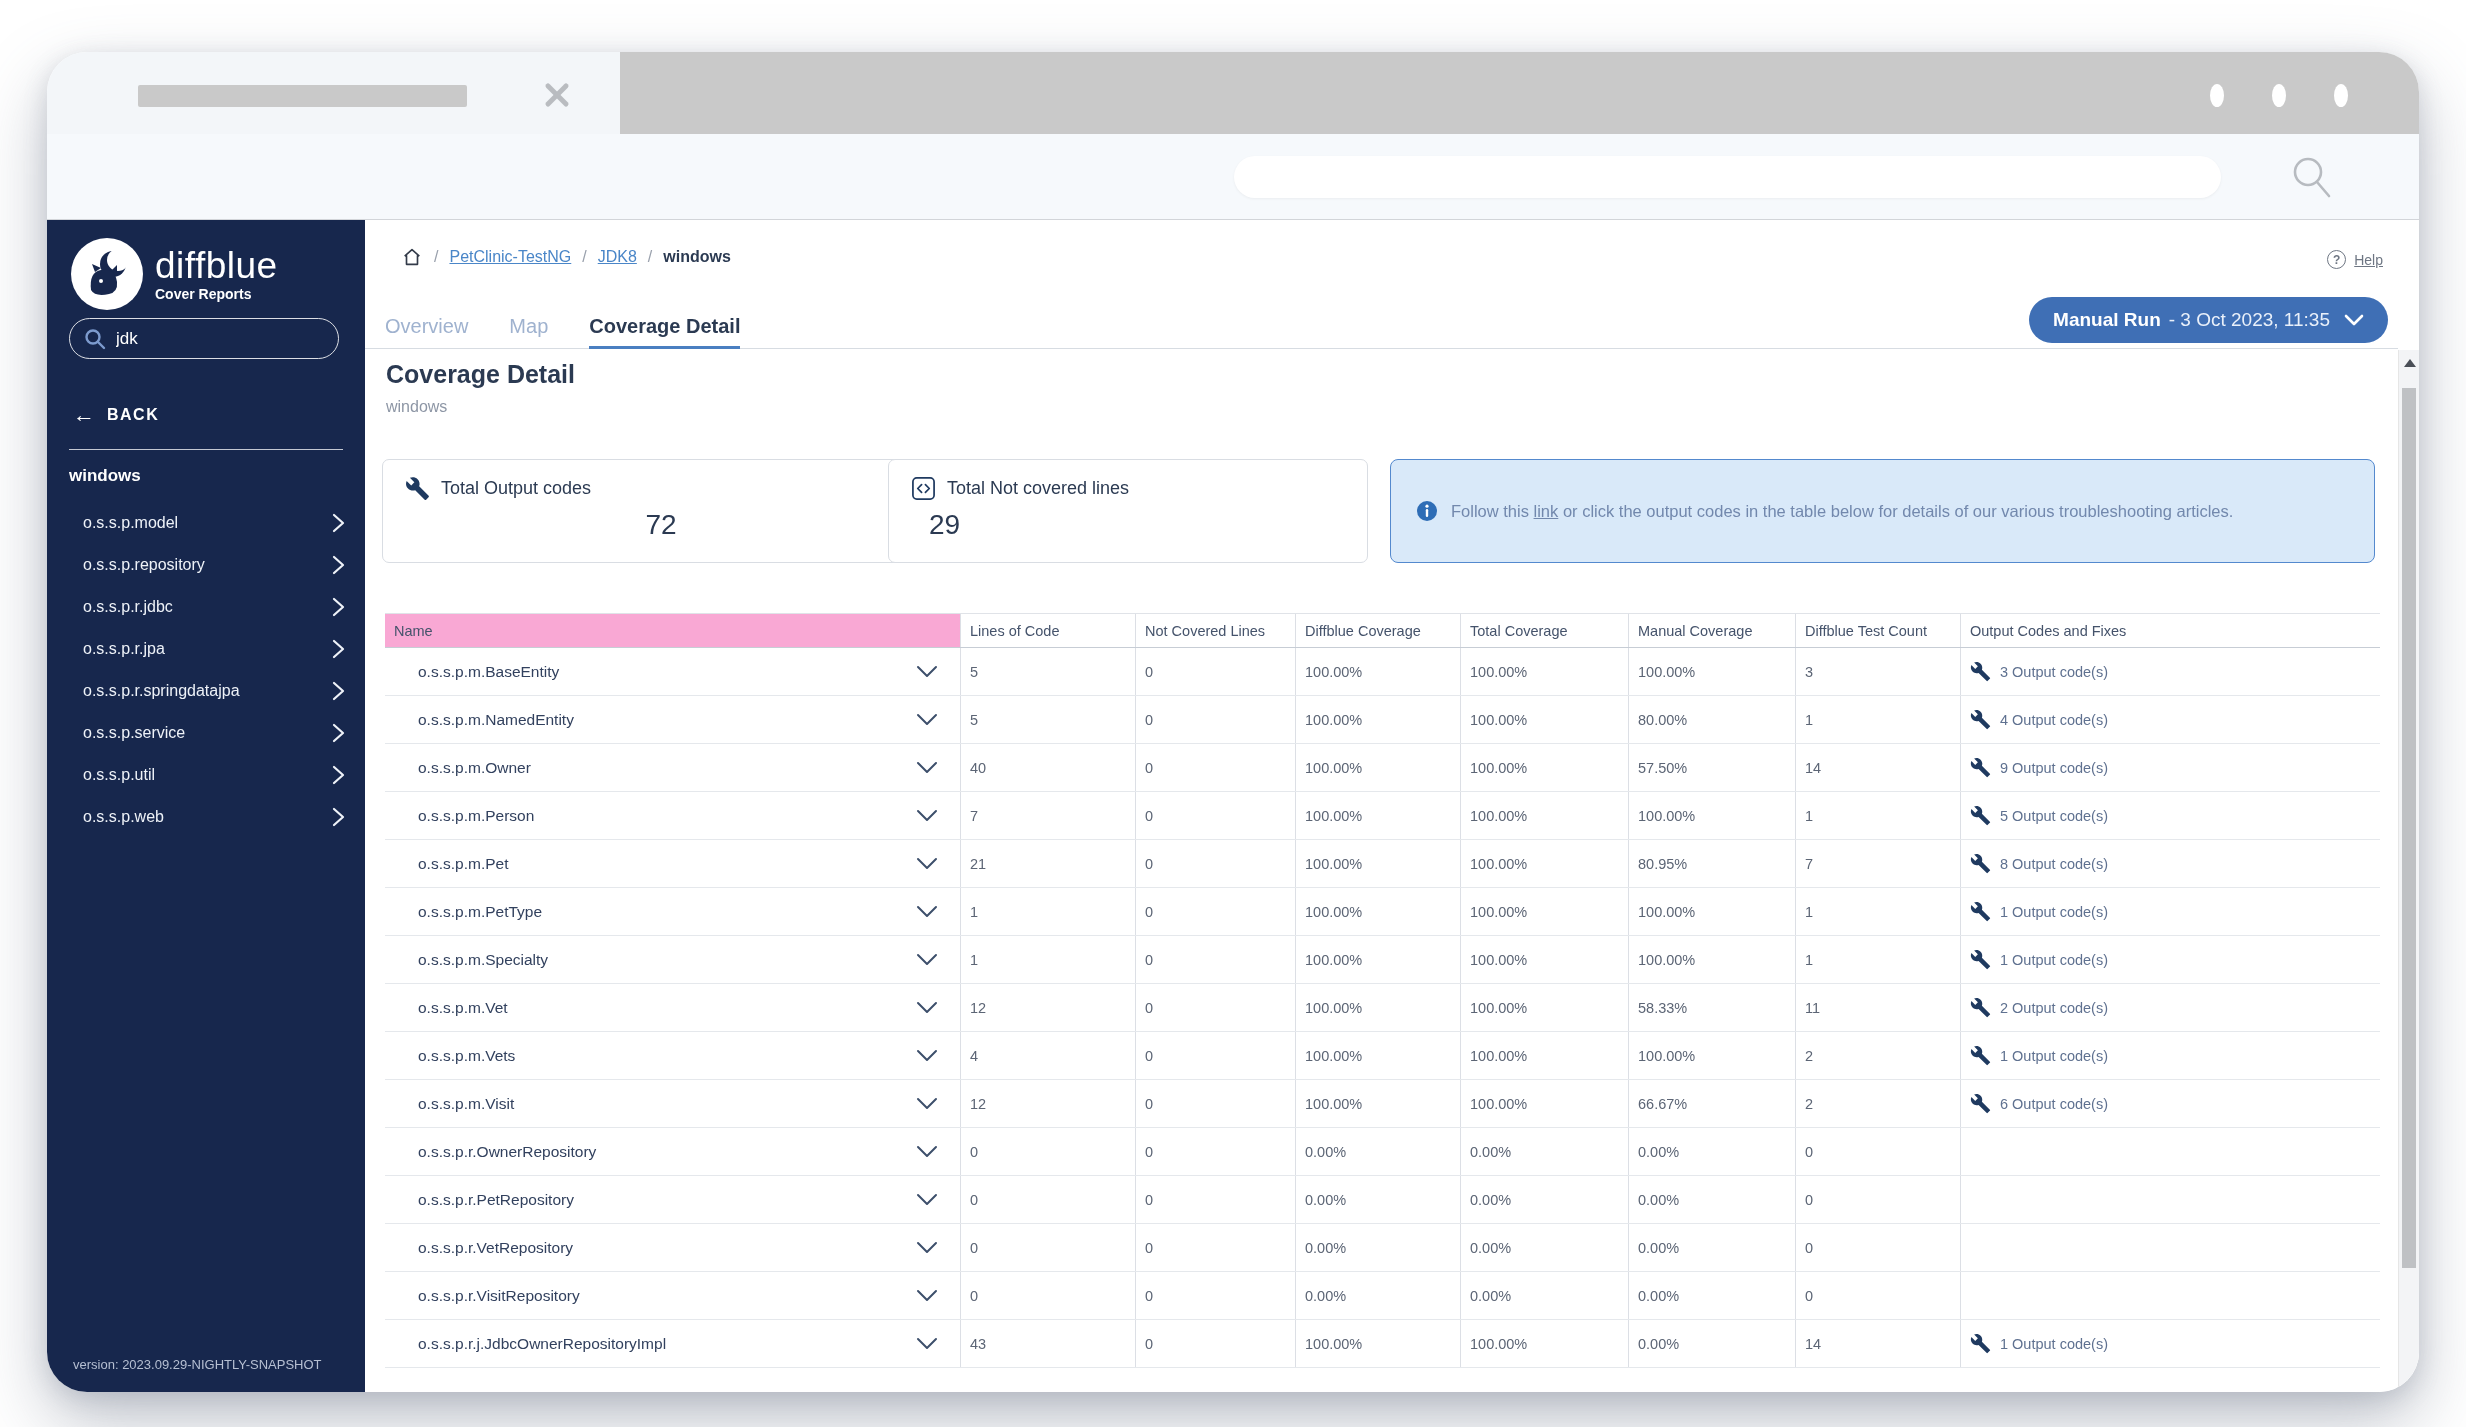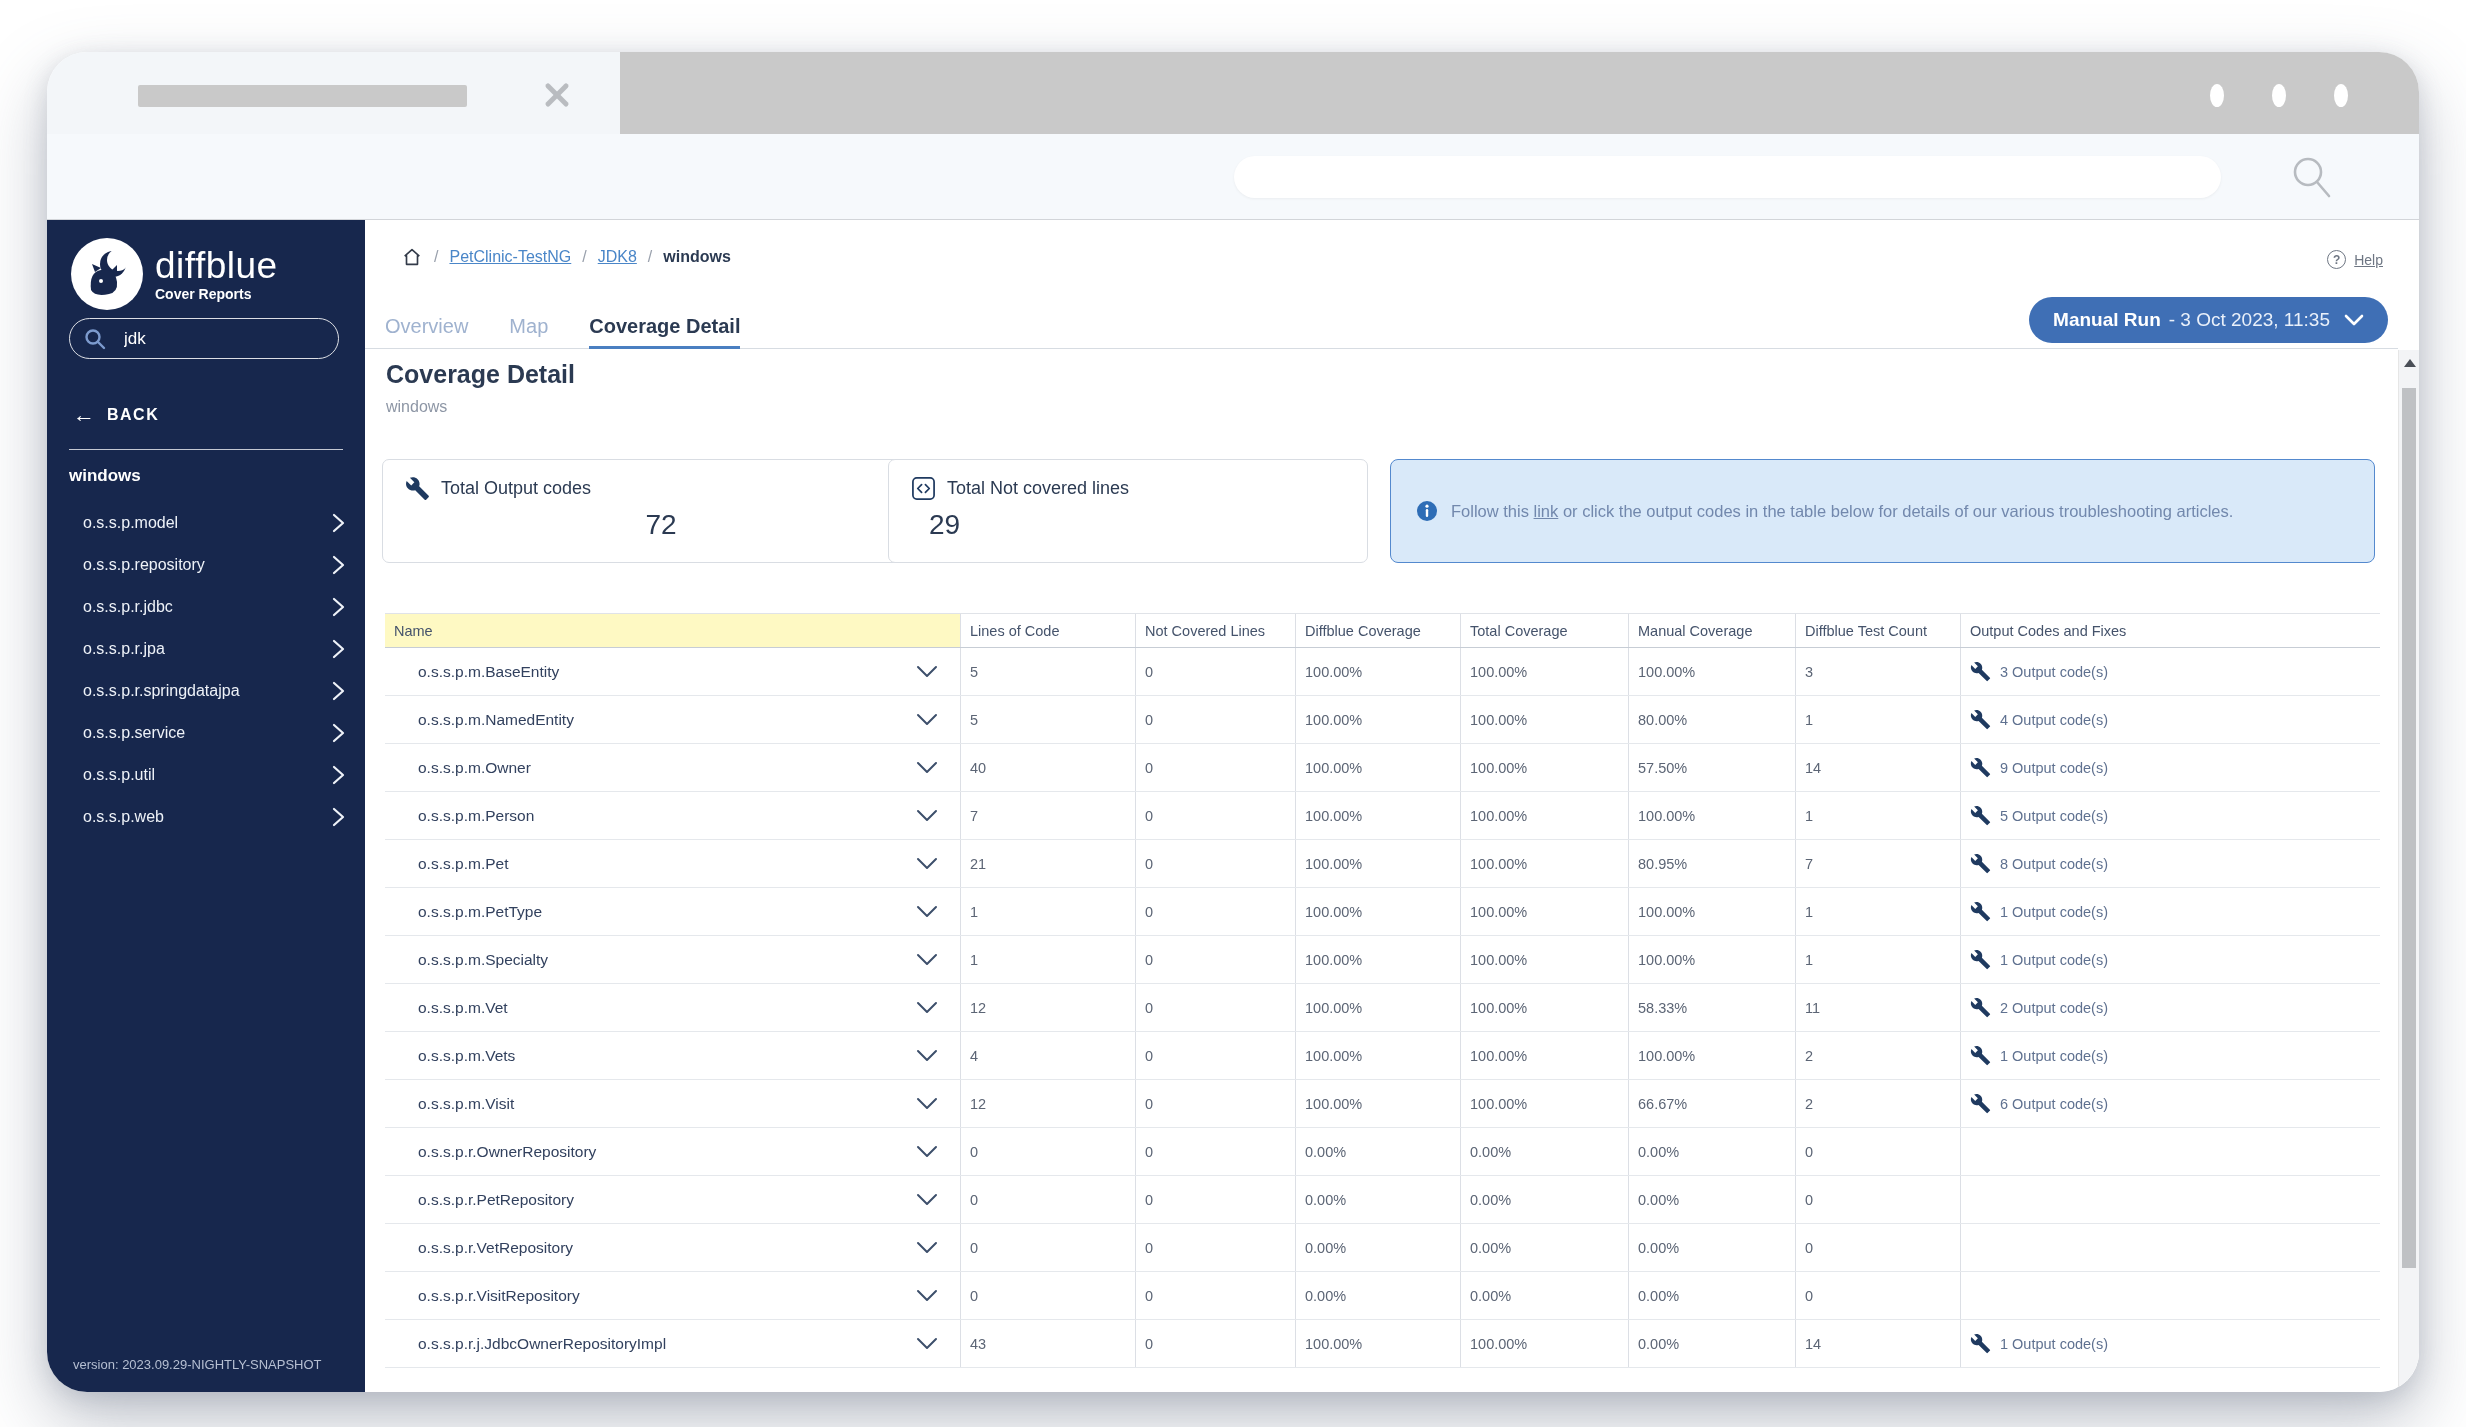--- a/index.html
+++ b/index.html
@@ -26,21 +26,21 @@
                  border-radius:21px; font-size:17px; padding:0 20px; color:#333; box-shadow:0 1px 3px rgba(0,0,0,.05); }
   .toolbar-search { position:absolute; right:82px; top:18px; width:50px; height:50px; stroke:#b7bbc0; stroke-width:2.6; fill:none; stroke-linecap:round; }
 
   
   .sidebar { position:absolute; left:0; top:168px; width:318px; bottom:0; background:#17274d; color:#fff; }
   .logo-row { position:absolute; left:24px; top:18px; display:flex; align-items:center; gap:12px; }
   .logo-circle { width:72px; height:72px; flex:0 0 72px; }
   .logo-name { font-size:37px; font-weight:400; letter-spacing:.5px; line-height:38px; color:#fff; }
   .logo-sub { font-size:14px; font-weight:700; color:#fff; margin-top:1px; }
   .side-search { position:absolute; left:22px; top:98px; width:270px; height:41px; border:1.5px solid rgba(255,255,255,.85);
-                 border-radius:21px; display:flex; align-items:center; padding:8px 14px; gap:18px; }
+                 border-radius:21px; display:flex; align-items:center; padding:8px 14px; gap:10px; }
   .side-search svg { width:22px; height:22px; stroke:#7d9bce; stroke-width:2.4; fill:none; stroke-linecap:round; }
   .side-search input { background:transparent; border:none; outline:none; color:#fff; font-size:17px; width:190px;
                        font-family:"Liberation Sans",sans-serif; }
   .back-row { position:absolute; left:26px; top:182px; display:flex; align-items:center; gap:12px; cursor:pointer; }
   .back-arrow { font-size:22px; color:#fff; }
   .back-label { font-size:16px; font-weight:700; letter-spacing:1.5px; color:#fff; }
   .side-divider { position:absolute; left:22px; right:22px; top:229px; height:1px; background:rgba(255,255,255,.75); }
   .side-section { position:absolute; left:22px; top:246px; font-size:17px; font-weight:700; color:#fff; }
   .side-nav { position:absolute; left:22px; right:20px; top:282px; }
   .nav-item { height:42px; display:flex; align-items:center; justify-content:space-between; padding-left:14px; cursor:pointer; }
@@ -92,21 +92,21 @@
             border:1px solid #5489ce; border-radius:8px; display:flex; align-items:center; padding:0 24px; gap:12px; }
   .banner svg { width:24px; height:24px; flex:0 0 24px; }
   .banner-text { font-size:16.5px; color:#7288ad; }
   .banner-link { text-decoration:underline; cursor:pointer; }
 
   
   .table { position:absolute; left:20px; top:393px; width:1995px; }
   .thead, .trow { display:grid; grid-template-columns:575px 175px 160px 165px 168px 167px 165px 420px; }
   .thead { height:35px; border-top:1px solid #e0e3e8; border-bottom:1px solid #c7cdd5; }
   .th { font-size:14.5px; color:#45536b; display:flex; align-items:center; padding-left:9px; }
-  .th-name { background:#fef9c3; }
+  .th-name { background:#f9a8d4; }
   .th:nth-child(n+2), .td:nth-child(n+2) { border-left:1px solid #dcdfe5; }
   .trow { height:48px; border-bottom:1px solid #e5e8ec; }
   .td { display:flex; align-items:center; padding-left:9px; font-size:14.5px; color:#5c6575; }
   .td-name { justify-content:space-between; padding-right:22px; }
   .name-text { font-size:15.5px; font-weight:400; color:#32415e;margin-left:24px; }
   .chev-down { width:22px; height:13px; stroke:#3d4f6b; stroke-width:2; fill:none; stroke-linecap:round; stroke-linejoin:round; cursor:pointer; }
   .td-output { gap:9px; cursor:pointer; }
   .td-output .wrench { width:21px; height:21px; flex:0 0 21px; }
   .output-text { font-size:14.5px; color:#5f7190; }
 

